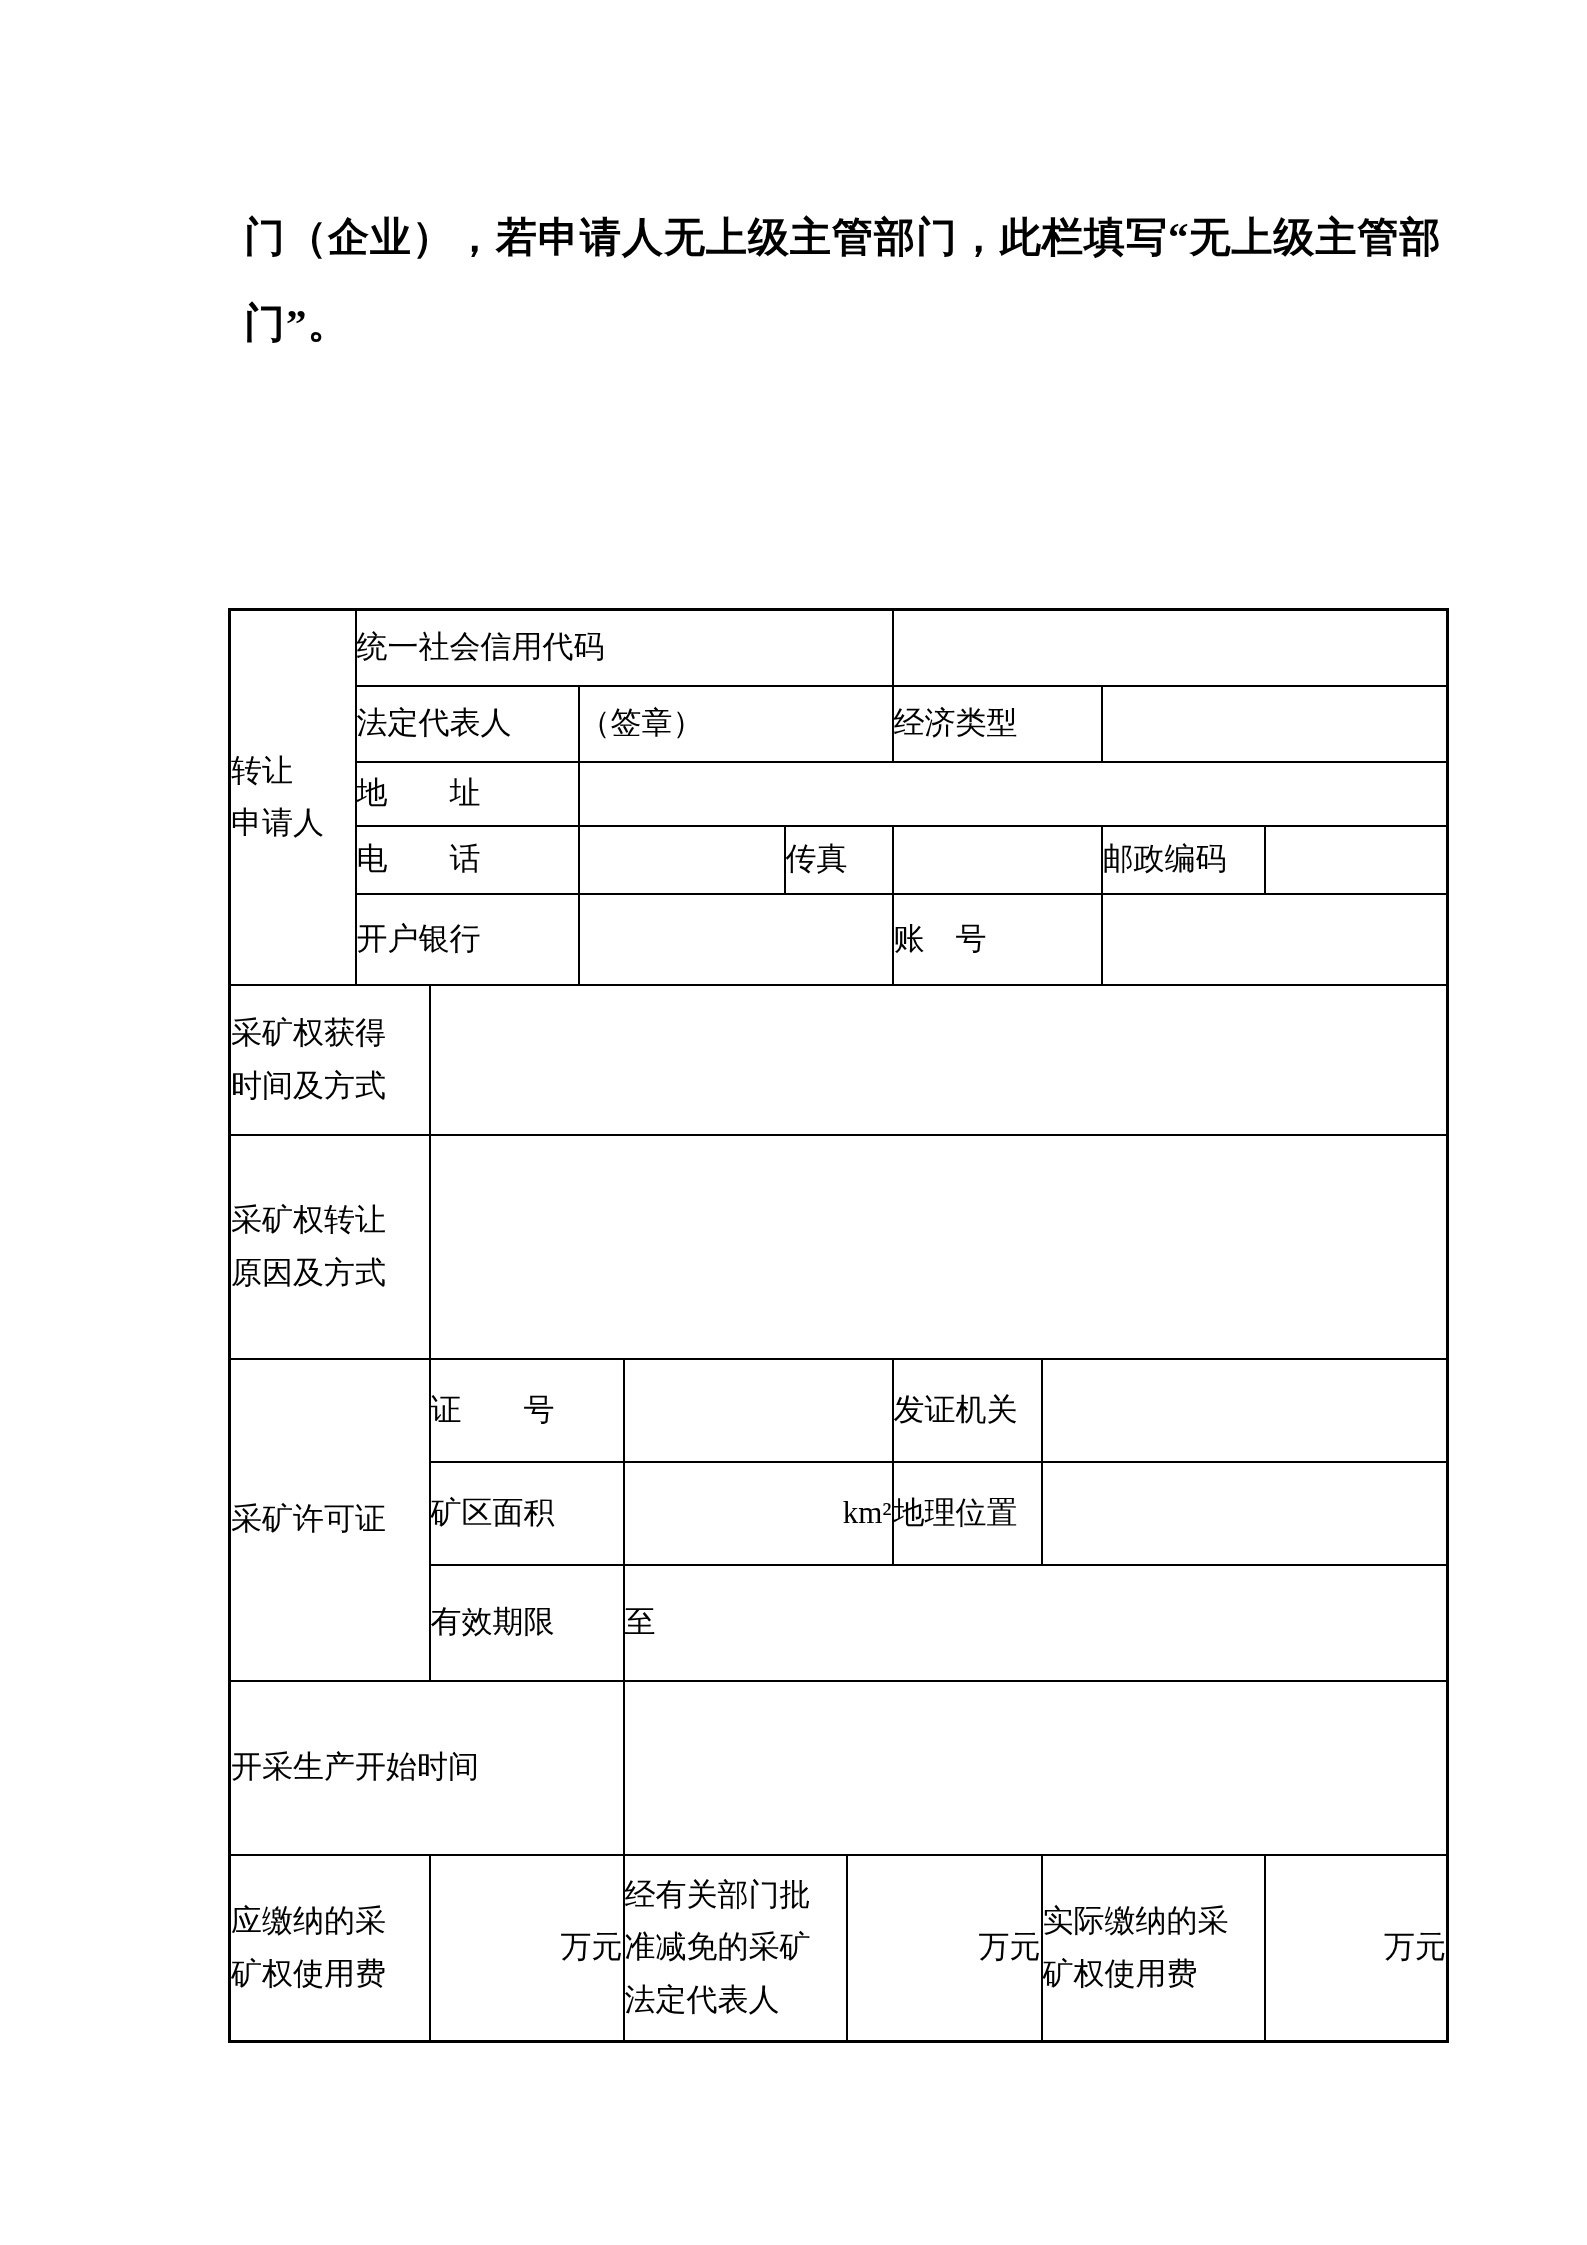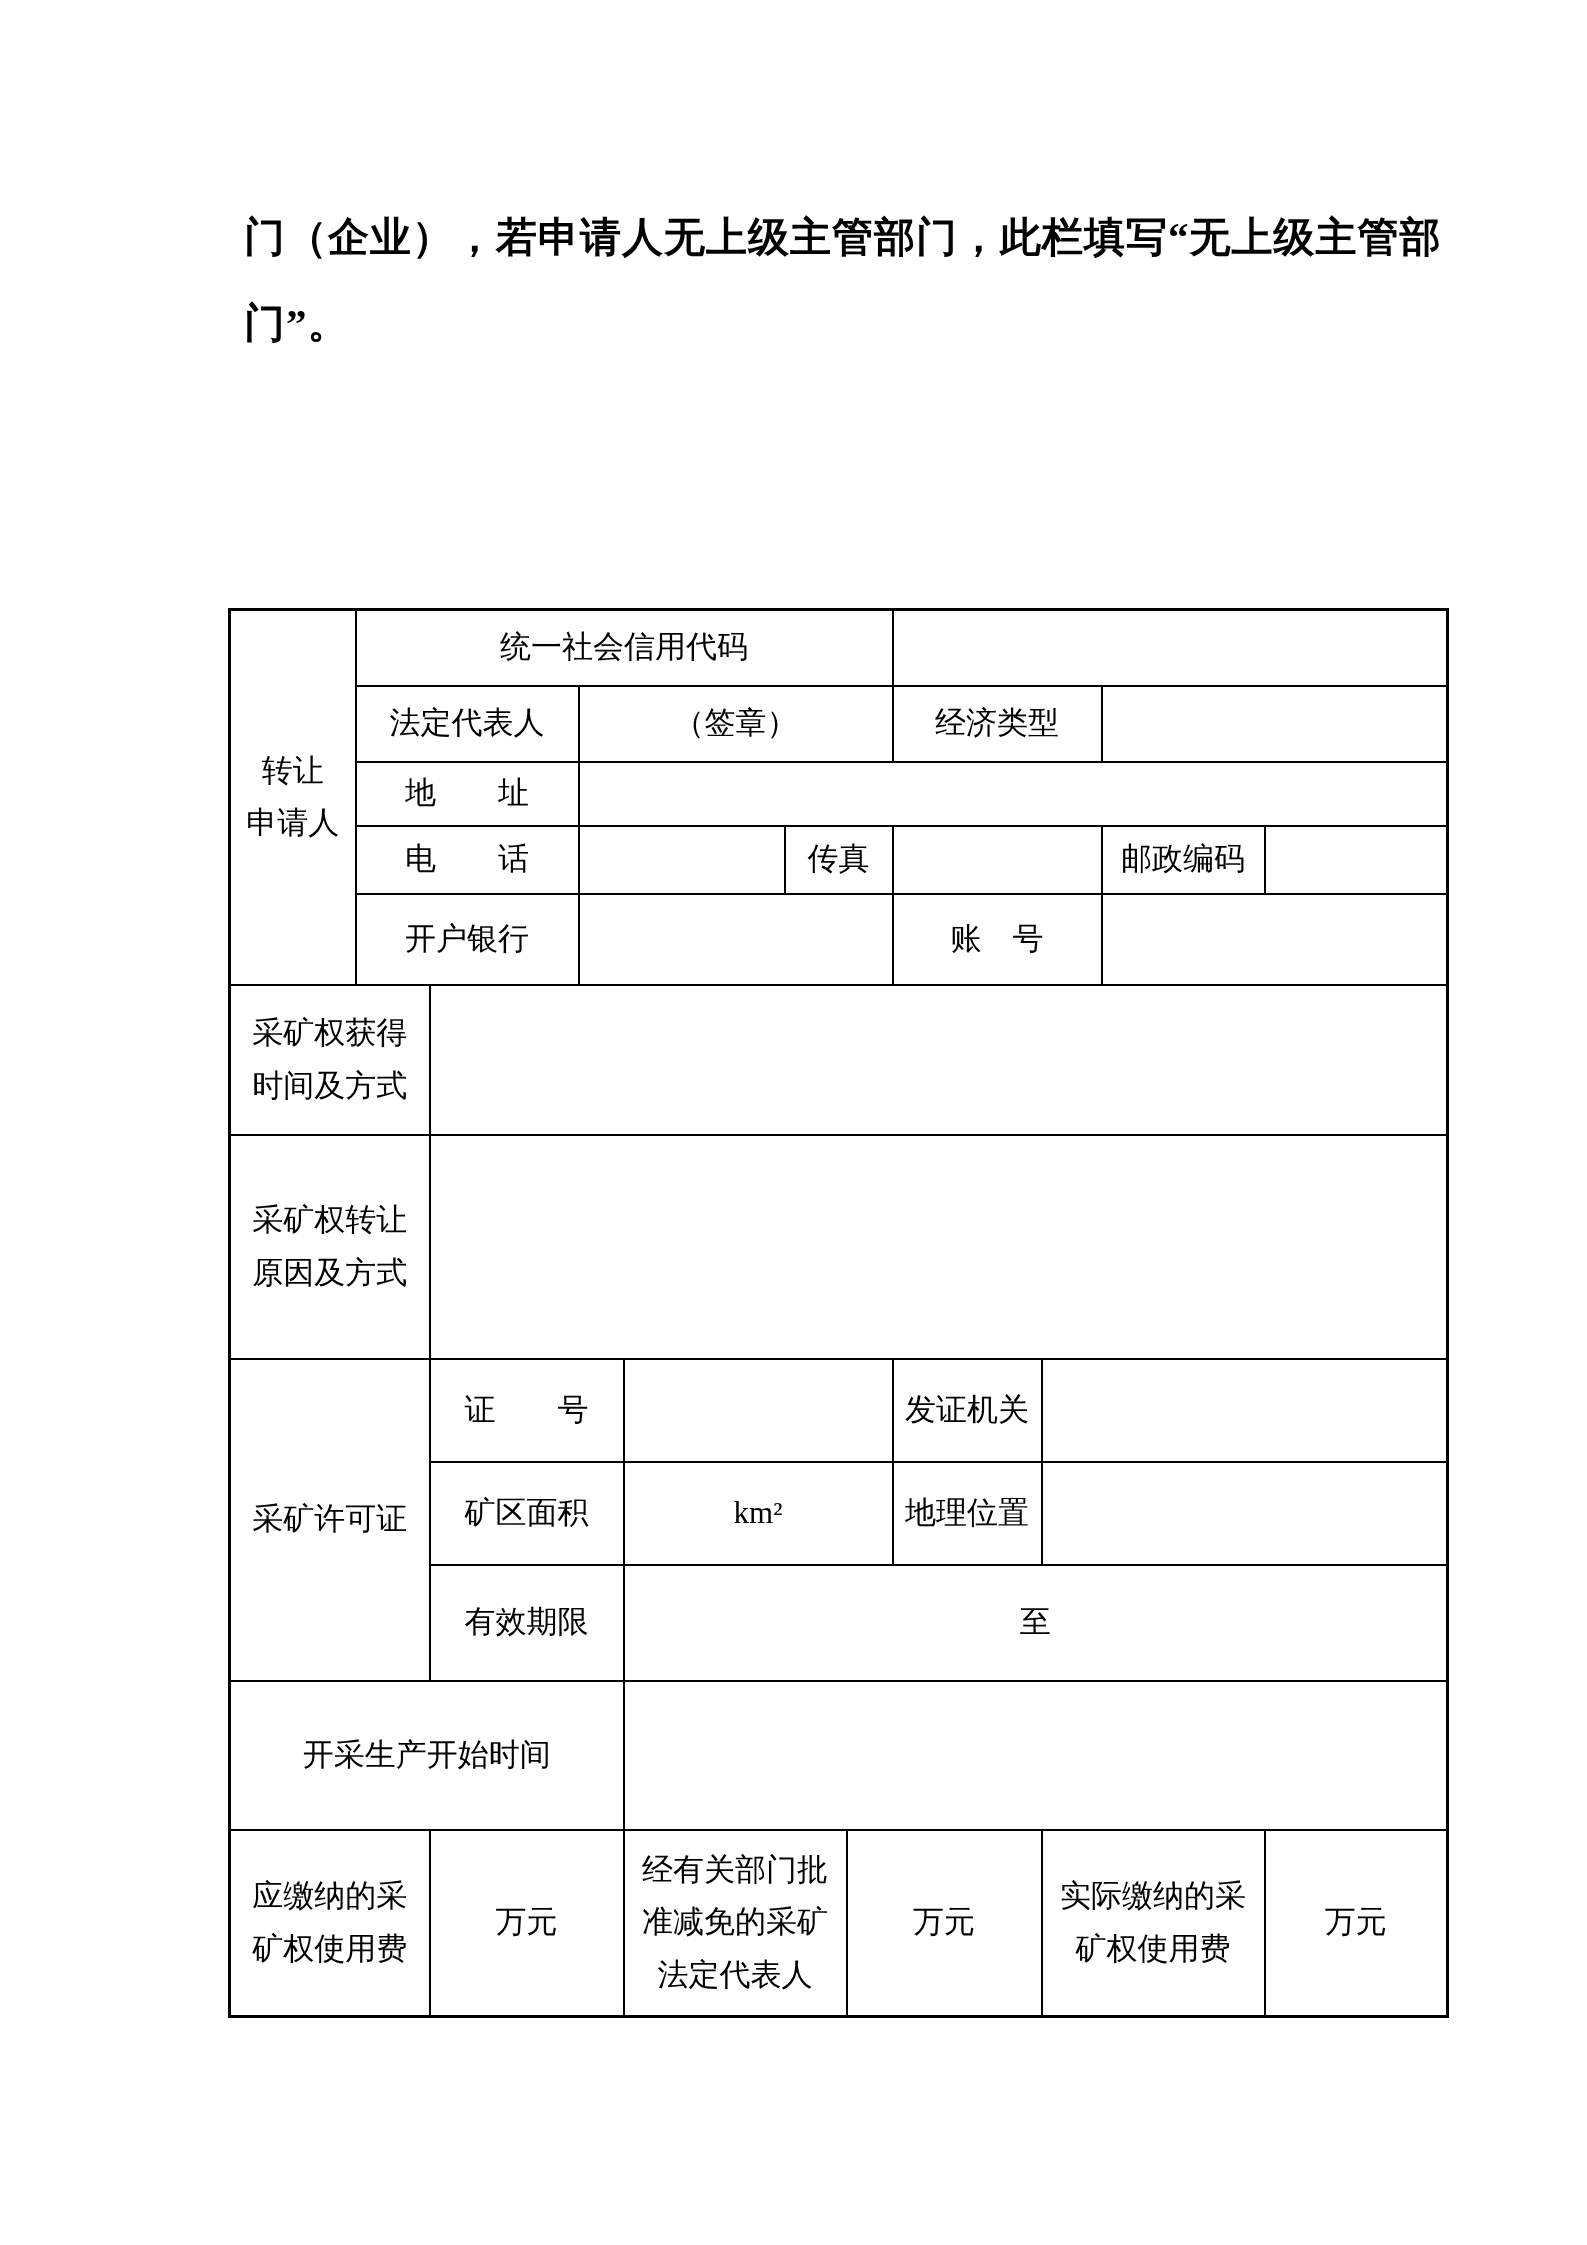--- a/index.html
+++ b/index.html
@@ -25,36 +25,35 @@
     left: 228px; top: 608px;
     width: 1221px;
     border-collapse: collapse;
     table-layout: fixed;
     border: 3px solid #000000;
   }
   table.form td {
     border: 2px solid #000000;
     padding: 0;
     vertical-align: middle;
-    text-align: center;
     font-size: 31px;
     line-height: 1.7;
     overflow: hidden;
   }
   tr.r1  { height: 76px; }
   tr.r2  { height: 76px; margin-top: 28px; }
   tr.r3  { height: 64px; }
   tr.r4  { height: 68px; }
   tr.r5  { height: 91px; }
   tr.r6  { height: 150px; }
   tr.r7  { height: 224px; }
   tr.r8  { height: 103px; }
   tr.r9  { height: 103px; }
   tr.r10 { height: 116px; }
-  tr.r11 { height: 149px; }
+  tr.r11 { height: 174px; }
   tr.r12 { height: 187px; }
 
   td.unit-cell { text-align: right; padding-right: 12px; }
   td.km-cell   { text-align: right; padding-right: 52px; }
   td.to-cell   { text-align: left;  padding-left: 252px; }
 </style>
 </head>
 <body>
 
 <div class="note">

